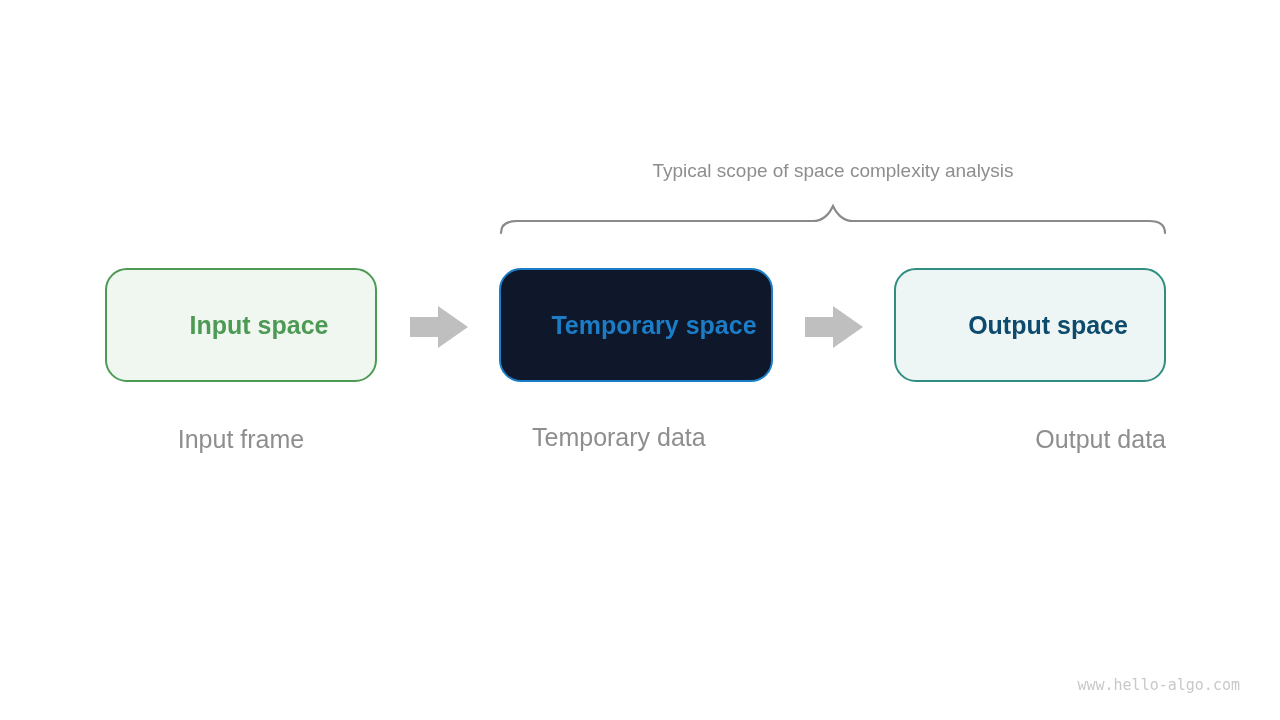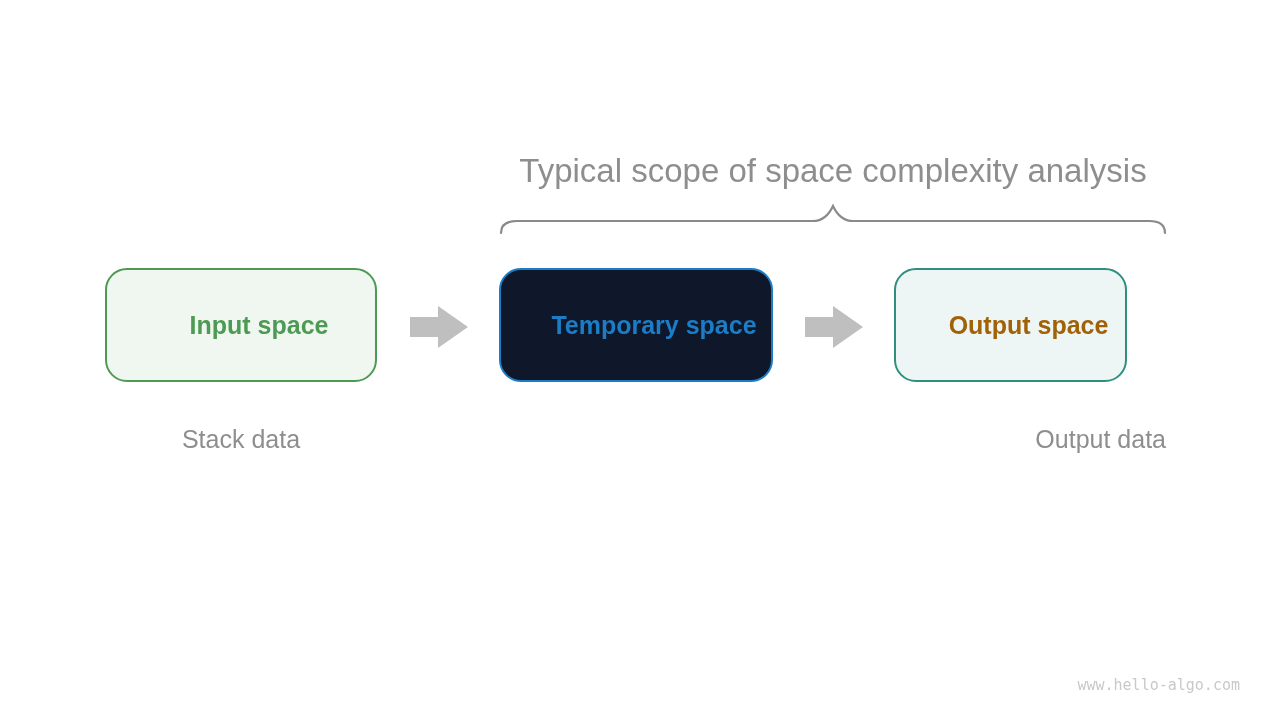--- a/index.html
+++ b/index.html
@@ -14,21 +14,21 @@
     background: #ffffff;
     overflow: hidden;
     font-family: "Liberation Sans", sans-serif;
   }
   .title {
     position: absolute;
     left: 499px;
     top: 156px;
     width: 668px;
     text-align: center;
-    font-size: 33px;
+    font-size: 19px;
     line-height: 30px;
     color: #8e8e8e;
   }
   .brace {
     position: absolute;
     left: 499px;
     top: 201px;
     width: 668px;
     height: 34px;
   }
@@ -56,24 +56,24 @@
   .node-temporary {
     left: 499px;
     width: 274px;
     border-color: #1b7dc6;
     background: #0f172a;
     color: #1b7dc6;
     justify-content: center;
   }
   .node-output {
     left: 894px;
-    width: 233px;
+    width: 272px;
     border-color: #2f8e80;
     background: #edf6f4;
-    color: #a16207;
+    color: #0c4a6e;
   }
   .arrow {
     position: absolute;
     top: 306px;
     width: 58px;
     height: 42px;
   }
   .arrow-1 { left: 410px; }
   .arrow-2 { left: 805px; }
   .annotation {
@@ -133,22 +133,23 @@
   </div>
 
   <svg class="arrow arrow-2" viewBox="0 0 58 42" aria-hidden="true">
     <polygon points="0,11 28,11 28,0 58,21 28,42 28,31 0,31" fill="#bfbfbf"></polygon>
   </svg>
 
   <div class="node node-output">
     <span>Output space</span>
   </div>
 
-  <div class="annotation annotation-input">Stack data</div>
+  <div class="annotation annotation-input">Input frame</div>
 
   <div class="annotation annotation-temporary">
+    <div>Temporary data</div>
   </div>
 
   <div class="annotation annotation-output">Output data</div>
 
   <div class="watermark">www.hello-algo.com</div>
 
 </div>
 
 </body></html>

